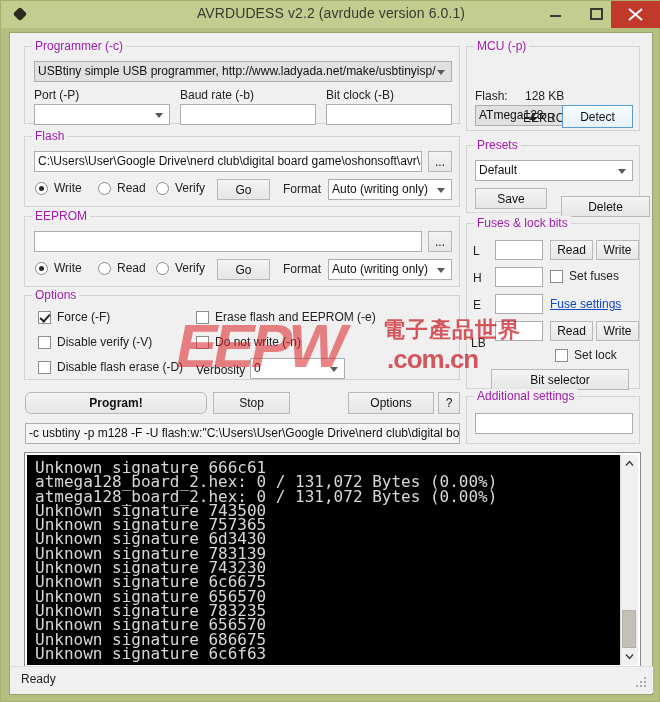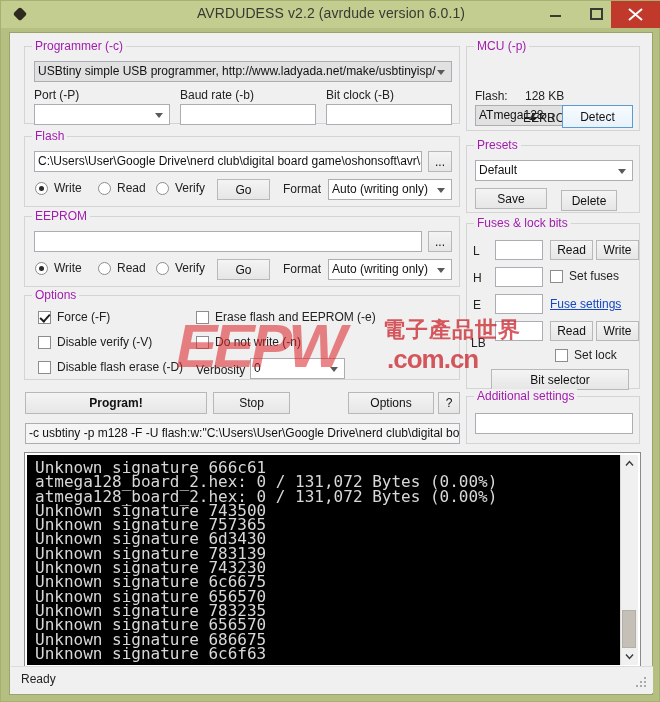--- a/index.html
+++ b/index.html
@@ -147,21 +147,21 @@
     box-sizing: border-box;
     background: linear-gradient(#f4f4f4, #e6e6e6);
     border: 1px solid #b8b8b8;
     font-size: 12px;
     color: #111;
     text-align: center;
     cursor: default;
     display: flex; align-items: center; justify-content: center;
   }
   .btn.accent { border-color: #5b9bd5; background: linear-gradient(#f6fbff,#e8f2fb); }
-  .btn.bold { font-weight: bold; }
+  .btn.bold { font-weight: bold; border-radius: 6px; }
   
   .radio { position: absolute; font-size: 12px; color: #222; }
   .radio .dot {
     position: absolute; left: 0; top: 1px;
     width: 13px; height: 13px; border-radius: 50%;
     background: #fff; border: 1px solid #8d8d8d;
     box-sizing: border-box;
   }
   .radio.on .dot::after {
     content:""; position:absolute; left:3px; top:3px;
@@ -419,21 +419,21 @@
 
     <div class="tbox" style="left:15px; top:390px; width:435px; height:21px; background:#f5f5f5;">-c usbtiny -p m128 -F -U flash:w:"C:\Users\User\Google Drive\nerd club\digital board gam</div>
 
     <div class="group" style="left:456px; top:112px; width:174px; height:68px;">
       <span class="legend">Presets</span>
       <div class="combo white" style="left:8px; top:14px; width:158px; height:21px;">
         <span>Default</span>
         <span class="arrow"></span>
       </div>
       <div class="btn" style="left:8px; top:42px; width:72px; height:21px;">Save</div>
-      <div class="btn" style="left:94px; top:44px; width:56px; height:21px;">Delete</div>
+      <div class="btn" style="left:94px; top:50px; width:89px; height:21px;">Delete</div>
     </div>
 
     <div class="group" style="left:456px; top:190px; width:174px; height:166px;padding-left:28px;">
       <span class="legend">Fuses &amp; lock bits</span>
 
       <span class="lbl" style="left:6px; top:20px;">L</span>
       <div class="tbox" style="left:28px; top:16px; width:48px; height:20px;"></div>
       <div class="btn" style="left:83px; top:16px; width:43px; height:20px;">Read</div>
       <div class="btn" style="left:129px; top:16px; width:43px; height:20px;">Write</div>
 

